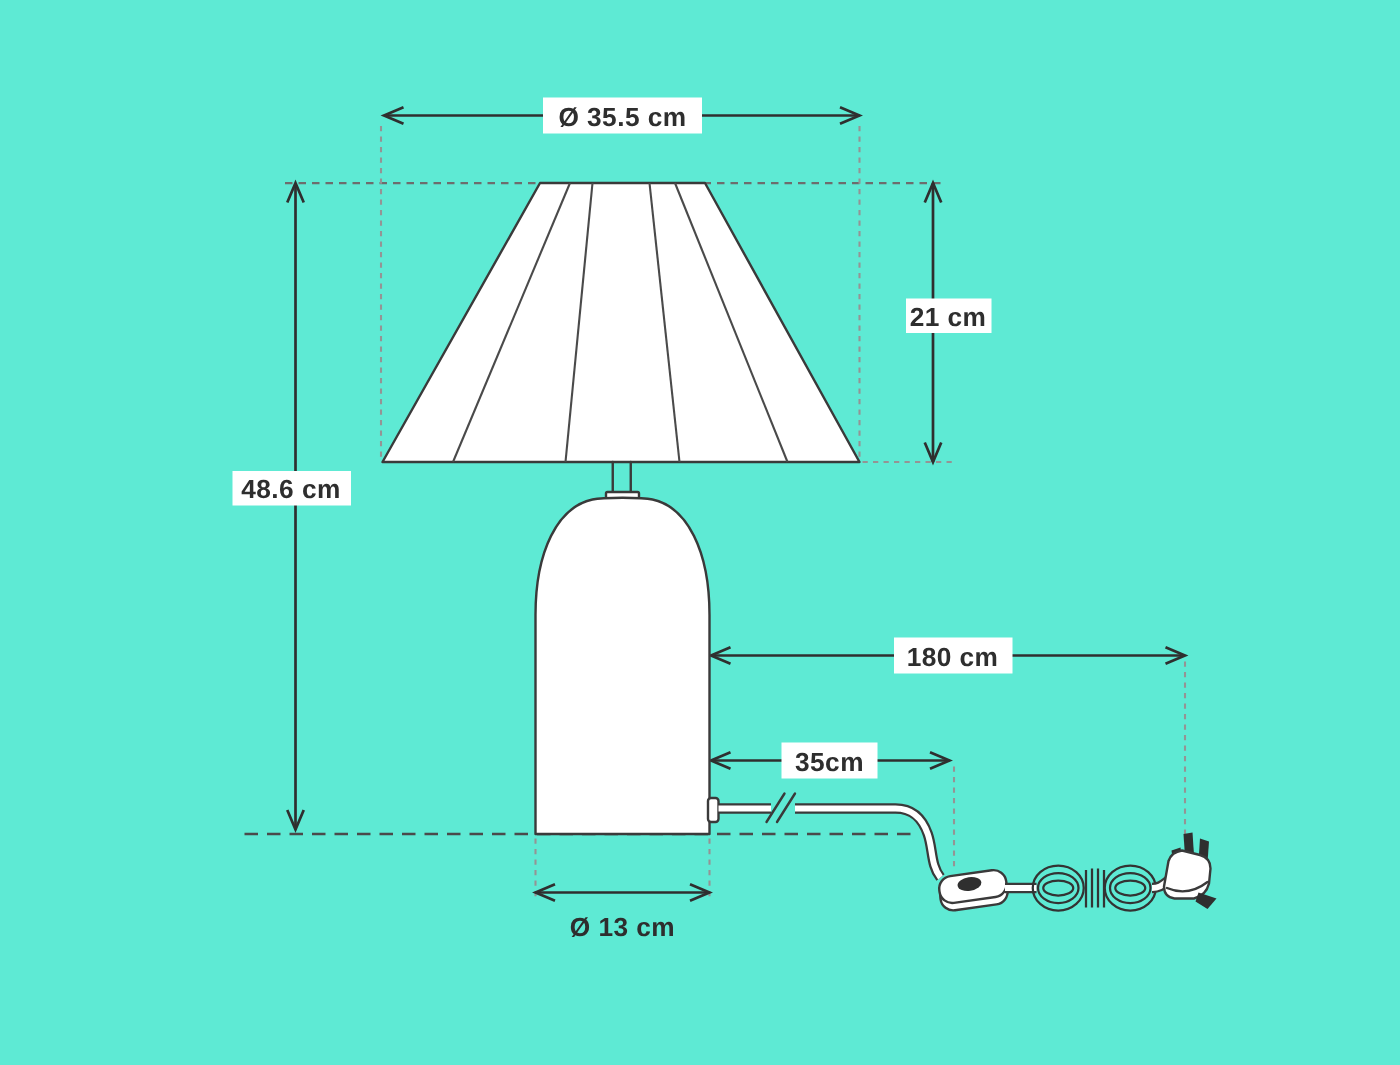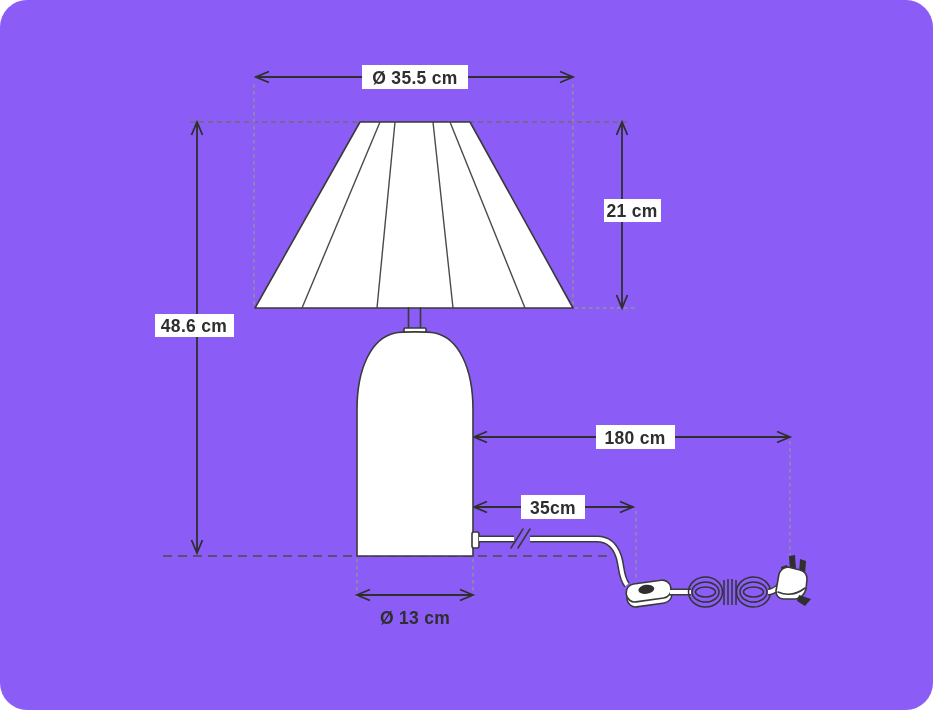--- a/index.html
+++ b/index.html
@@ -1,17 +1,17 @@
 <!DOCTYPE html>
 <html><head>
 <meta charset="utf-8">
 <style>
   html,body{margin:0;padding:0;background:#ffffff;}
-  .stage{position:relative;width:933px;height:710px;background:#8b5cf6;overflow:hidden;
-         font-family:"Liberation Sans",sans-serif;border-radius:27px;}
+  .stage{position:relative;width:933px;height:710px;background:#5eead4;overflow:hidden;
+         font-family:"Liberation Sans",sans-serif;}
   svg{display:block;}
   .outline{fill:#ffffff;stroke:#3a3a3a;stroke-width:1.6;stroke-linejoin:round;}
   .stroke{fill:none;stroke:#3a3a3a;stroke-width:1.6;stroke-linejoin:round;stroke-linecap:round;}
   .pleat{fill:none;stroke:#4a4a4a;stroke-width:1.4;}
   .dim{fill:none;stroke:#2f2f2f;stroke-width:1.8;stroke-linejoin:miter;stroke-linecap:butt;}
   .ext{fill:none;stroke:#949494;stroke-width:1.4;stroke-dasharray:3.5 3.5;}
   .ext-dark{fill:none;stroke:#6d6d6d;stroke-width:1.5;stroke-dasharray:5 4;}
   .floor{fill:none;stroke:#4a4a4a;stroke-width:1.7;stroke-dasharray:9 6;}
   .tube-outer{fill:none;stroke:#3a3a3a;stroke-width:7;stroke-linecap:butt;}
   .tube-inner{fill:none;stroke:#ffffff;stroke-width:4;stroke-linecap:butt;}

